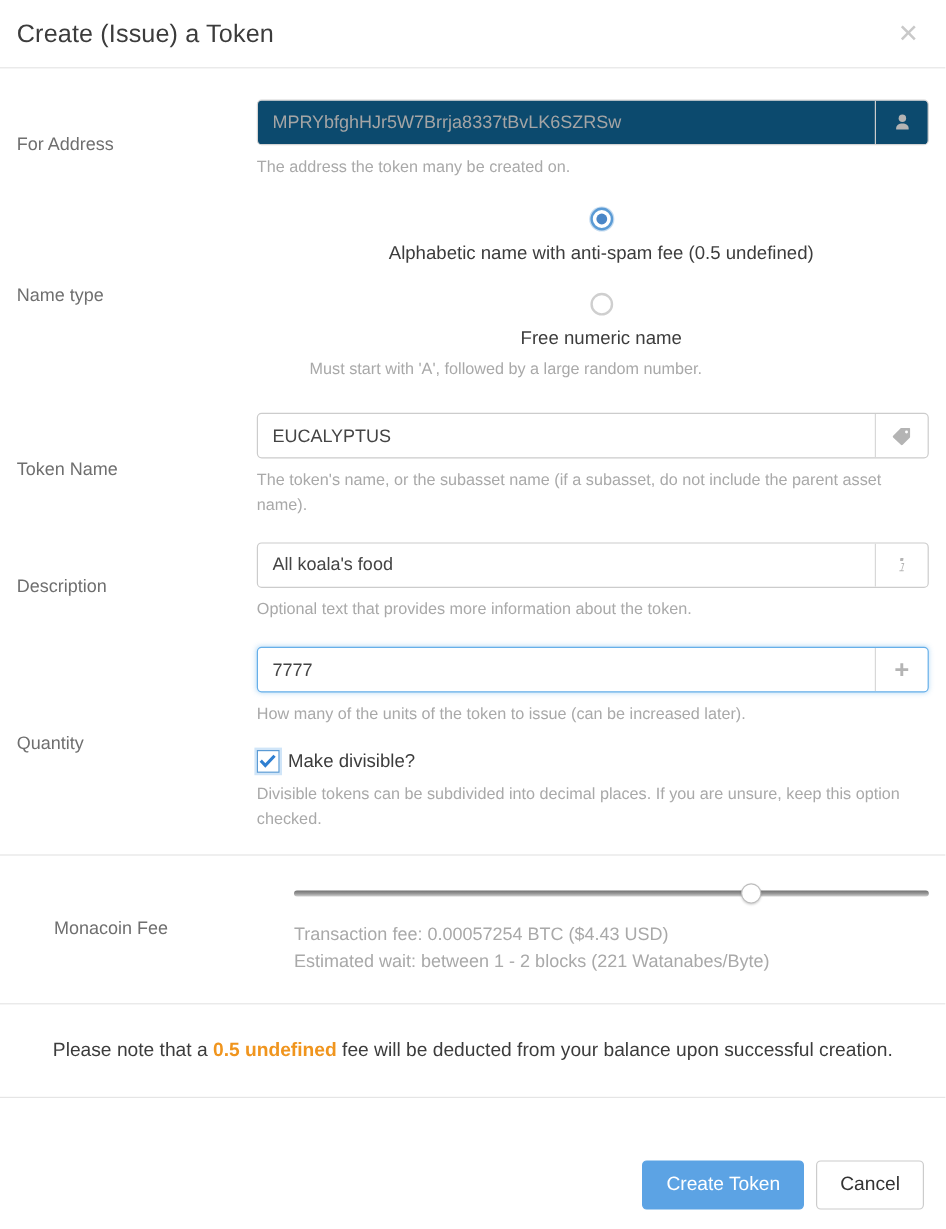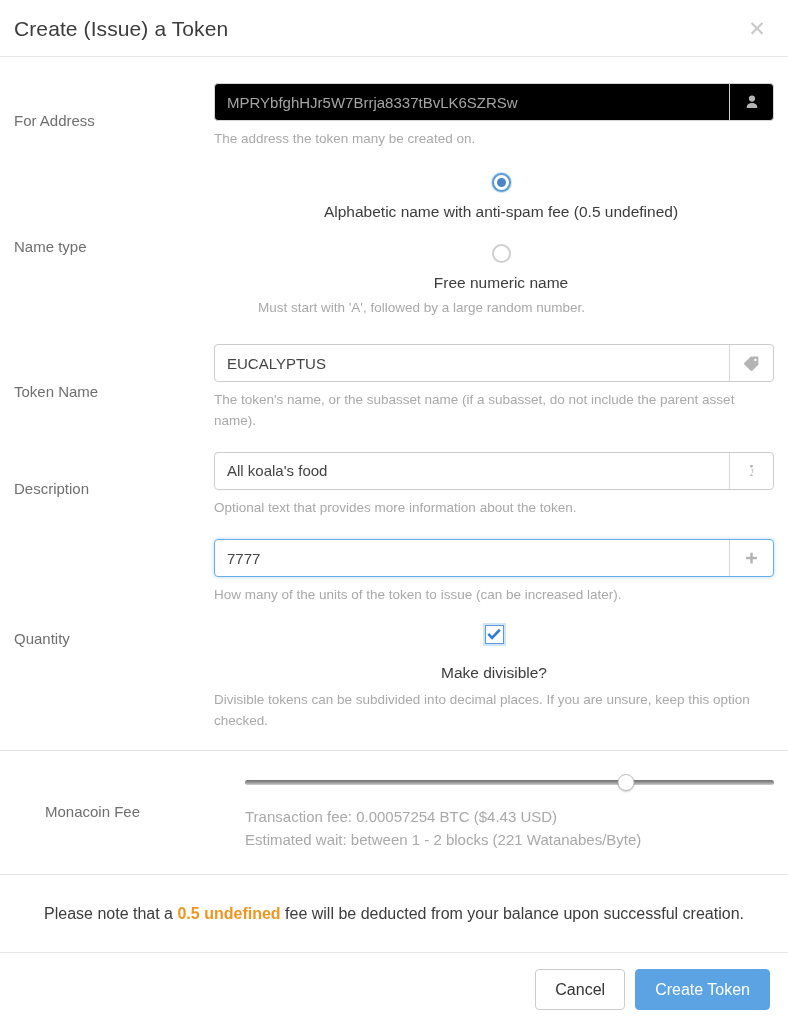--- a/index.html
+++ b/index.html
@@ -88,21 +88,21 @@
   .input-group {
     display: flex;
     width: 100%;
     border: 1px solid #ccc;
     border-radius: 4px;
     background: #fff;
     overflow: hidden;
     height: 38px;
   }
   .input-group.disabled {
-    background: #000000;
+    background: #0c4a6e;
     border-color: #d5d5d5;
   }
   .input-group.focused {
     border-color: #66afe9;
     box-shadow: 0 0 4px rgba(102,175,233,.45);
   }
   .input-group input {
     flex: 1 1 auto;
     min-width: 0;
     border: 0;
@@ -180,22 +180,21 @@
     color: #a9a9a9;
     line-height: 1.55;
     margin: 6px 0 0 30px;
     max-width: 560px;
   }
 
   
   .check-line {
     display: flex;
     align-items: center;
-    gap: 20px;
-    flex-direction: column;
+    gap: 7px;
   }
   .check-mark {
     width: 19px;
     height: 19px;
     flex: 0 0 19px;
     border: 1px solid #5b9bd5;
     background: #fff;
     position: relative;
     cursor: pointer;
     box-shadow: 0 0 0 2px rgba(120,180,235,.35);
@@ -415,17 +414,17 @@
 
     <div class="note">
       <span>Please note that a </span><span class="hl">0.5 undefined</span><span> fee will be deducted from your balance upon successful creation.</span>
     </div>
 
     <div class="divider"></div>
 
   </div>
 
   <div class="modal-footer">
+    <button class="btn btn-primary">Create Token</button>
     <button class="btn btn-default">Cancel</button>
-    <button class="btn btn-primary">Create Token</button>
   </div>
 
 </div>
 
 </body></html>

